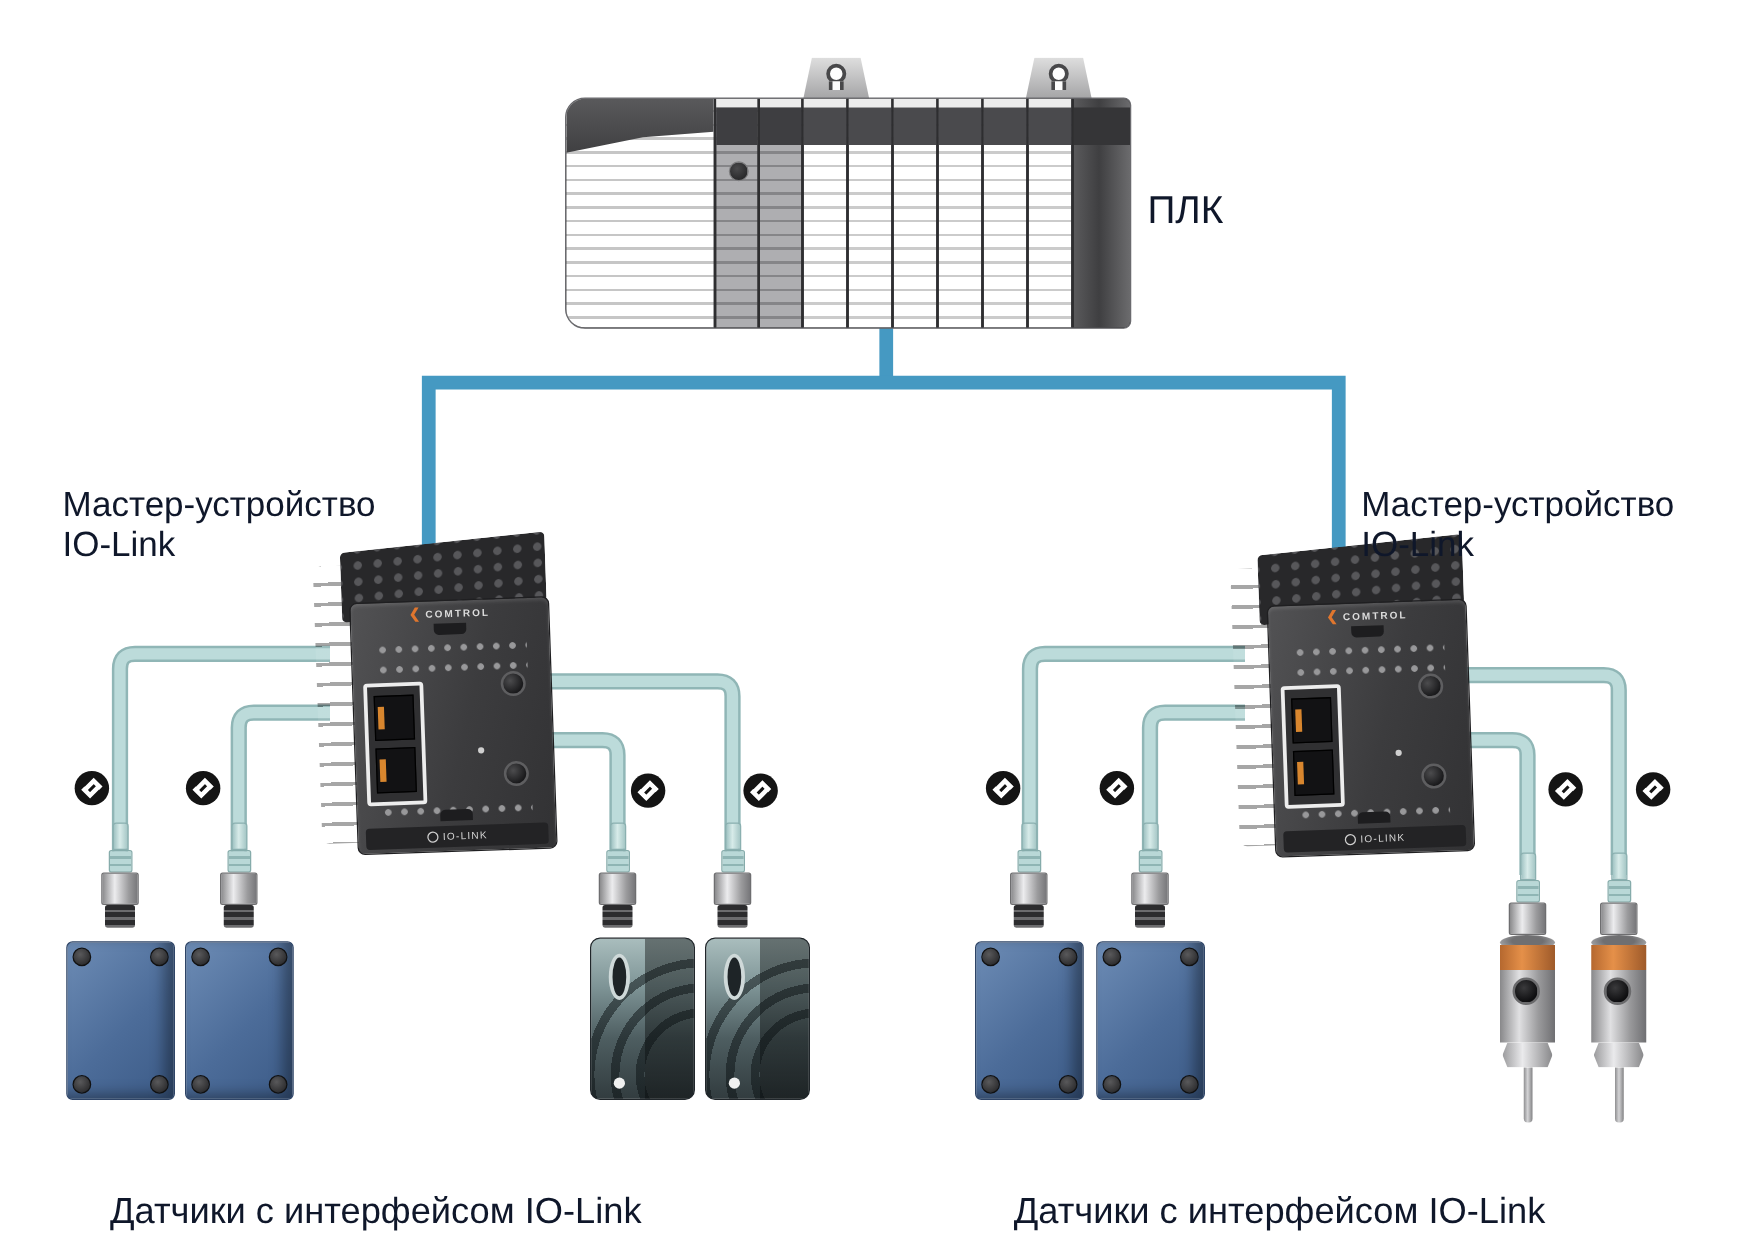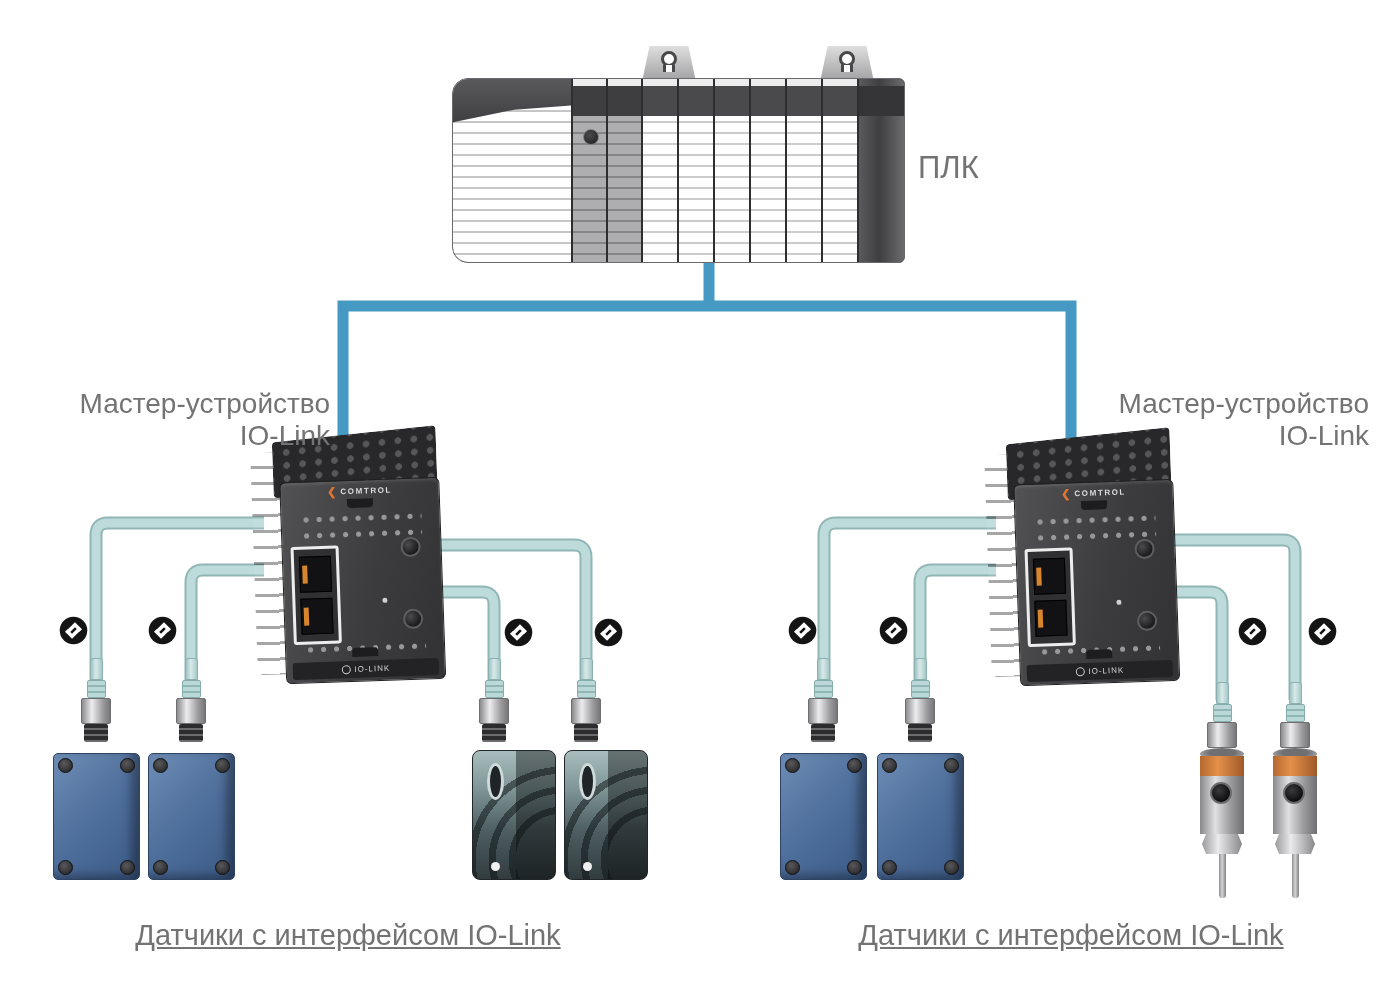--- a/index.html
+++ b/index.html
@@ -3,27 +3,27 @@
 <meta charset="utf-8">
 <style>
   html,body { margin:0; padding:0; background:#ffffff; }
   .canvas {
     position:relative; width:1392px; height:988px; overflow:hidden;
     background:#ffffff; font-family:"Liberation Sans", sans-serif;
   }
   svg.wires { position:absolute; left:0; top:0; z-index:1; }
 
   
-  .lbl { position:absolute; color:#737373; z-index:6; }
+  .lbl { position:absolute; color:#0f172a; z-index:6; }
   .lbl-plc { left:918px; top:150px; font-size:31px; }
   .lbl-eth { left:358px; top:320px; width:700px; text-align:center; font-size:28px; }
-  .lbl-master { width:280px; text-align:right; font-size:28px; line-height:32px; }
+  .lbl-master { width:280px; text-align:left; font-size:28px; line-height:32px; }
   .lbl-master-left { left:50px; top:388px; }
   .lbl-master-right { left:1089px; top:388px; }
-  .lbl-cap { width:520px; text-align:center; font-size:29px; top:919px;text-decoration:underline; }
+  .lbl-cap { width:520px; font-size:29px; top:953px; }
   .lbl-cap-left { left:88px; }
   .lbl-cap-right { left:811px; }
 
   
   .plc { position:absolute; left:452px; top:46px; width:453px; height:217px; z-index:3; }
   .ear { position:absolute; top:0; width:54px; height:36px;
          background:linear-gradient(180deg,#dedede,#9f9fa1);
          clip-path:polygon(14% 0,86% 0,100% 100%,0 100%);
          display:flex; flex-direction:column; align-items:center; padding-top:5px; box-sizing:border-box; }
   .keyhole { width:10px; height:10px; border-radius:50%; background:#fdfdfd; border:3px solid #48484a; }

